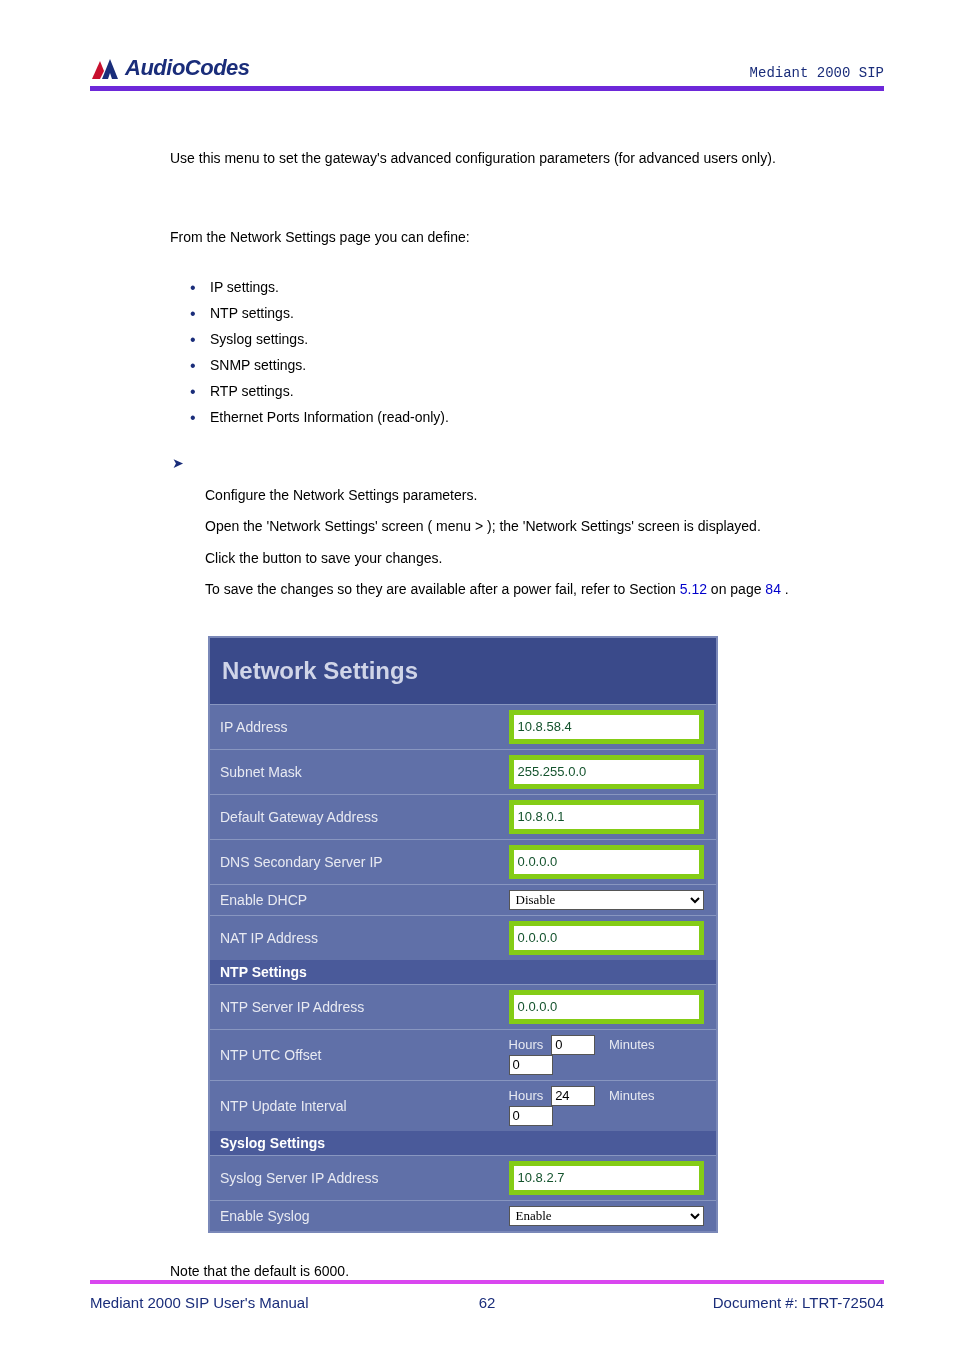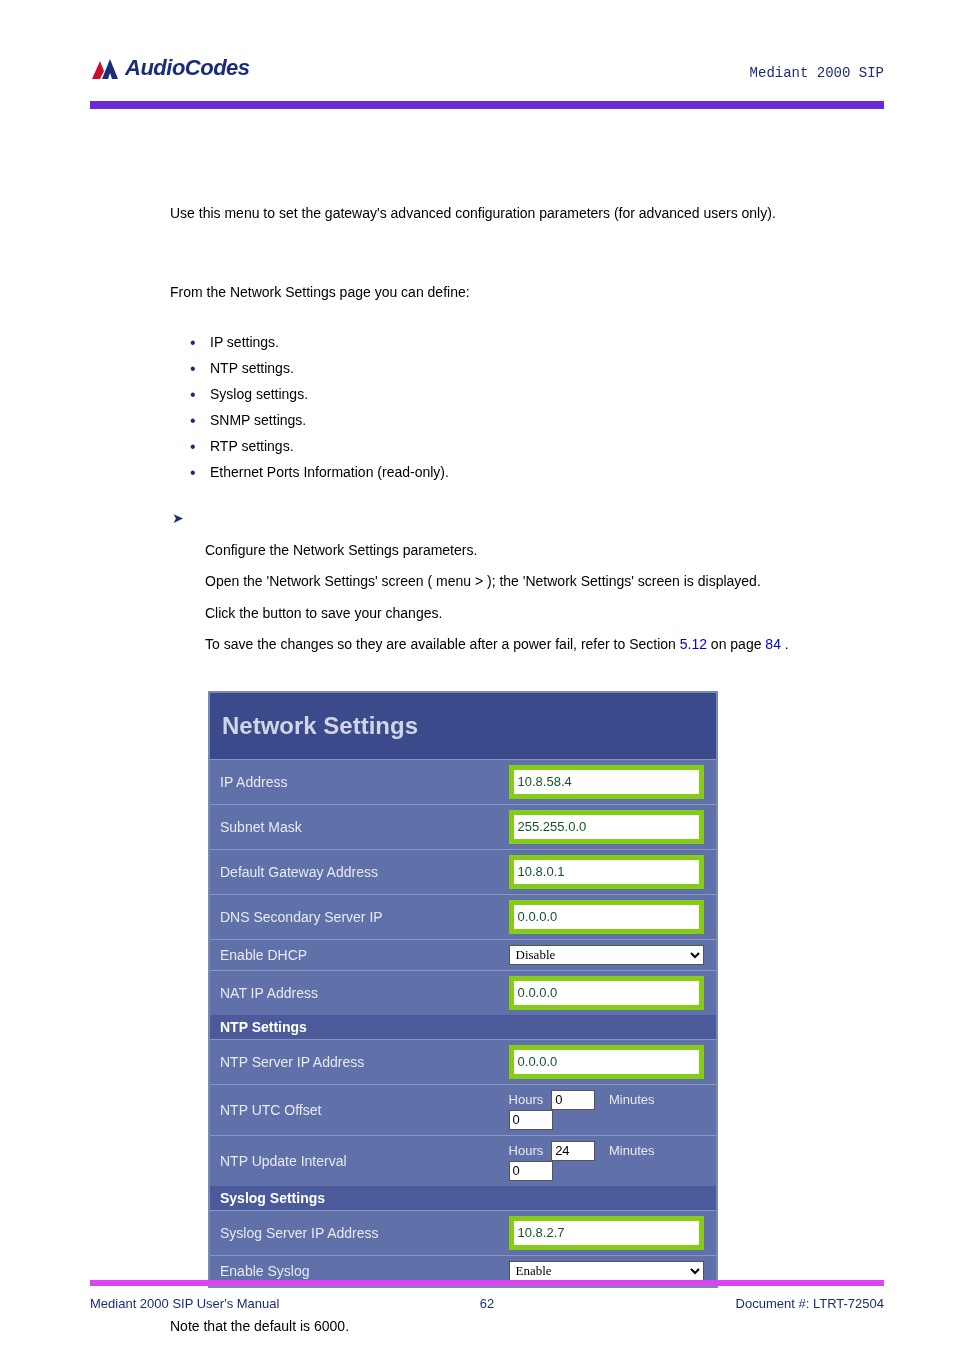--- a/index.html
+++ b/index.html
@@ -10,23 +10,23 @@
       background: #fff;
       width: 954px;
       height: 1351px;
       position: relative;
       padding: 55px 70px 40px 90px;
     }
     .header {
       display: flex;
       justify-content: space-between;
       align-items: flex-end;
-      border-bottom: 8px solid #6d28d9;
-      padding-bottom: 20px;
-      margin-bottom: 95px;
+      border-bottom: 5px solid #6d28d9;
+      padding-bottom: 5px;
+      margin-bottom: 58px;
     }
     .logo {
       display: flex;
       align-items: center;
       gap: 5px;
     }
     .logo-icon svg { display: block; }
     .logo-text {
       font-size: 22px;
       font-weight: bold;
@@ -158,26 +158,26 @@
       margin-right: 4px;
     }
     .note-line {
       margin-top: 30px;
     }
     .footer {
       position: absolute;
       bottom: 40px;
       left: 90px;
       right: 70px;
-      border-top: 6px solid #d946ef;
+      border-top: 4px solid #d946ef;
       padding-top: 10px;
       display: flex;
       justify-content: space-between;
       color: #1a2d7a;
-      font-size: 13px;
+      font-size: 15px;
     }
     .footer-center {
       position: absolute;
       left: 50%;
       transform: translateX(-50%);
     }
   </style>
 </head>
 <body>
 

